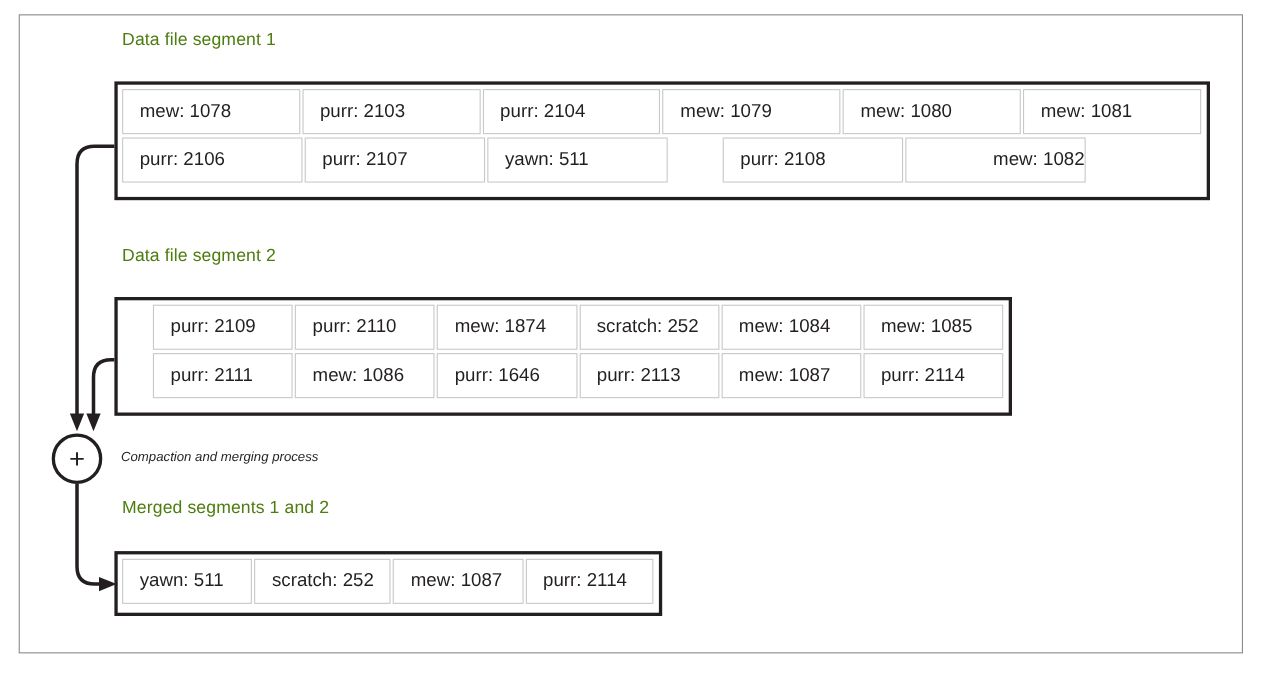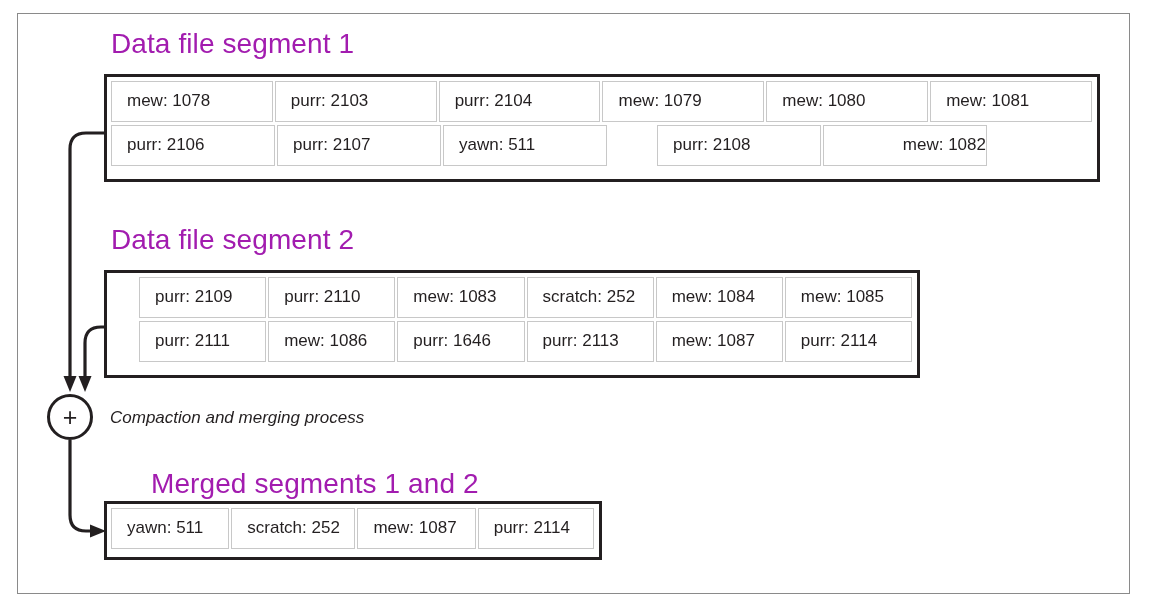--- a/index.html
+++ b/index.html
@@ -25,23 +25,23 @@
     top: 13px;
     width: 1113px;
     height: 581px;
     border: 1.5px solid #8a8a8a;
     box-sizing: border-box;
     background: transparent;
   }
   
   .section-heading {
     position: absolute;
-    font-size: 28px;
+    font-size: 16px;
     font-weight: 400;
-    color: #a21caf;
+    color: #4d7c0f;
     letter-spacing: 0.1px;
     white-space: nowrap;
   }
   
   .segment-box {
     position: absolute;
     box-sizing: border-box;
     border: 3px solid #231f20;
     background: #ffffff;
     padding: 4px;
@@ -81,21 +81,21 @@
     background: #ffffff;
     display: flex;
     align-items: center;
     justify-content: center;
     font-size: 25px;
     line-height: 1;
     color: #231f20;
   }
   .merge-caption {
     position: absolute;
-    font-size: 17px;
+    font-size: 12px;
     font-style: italic;
     color: #231f20;
     white-space: nowrap;
   }
   svg.connectors {
     position: absolute;
     left: 0;
     top: 0;
     width: 1150px;
     height: 614px;
@@ -130,42 +130,42 @@
       <div class="cell" style="width:164px;text-align:right;">mew: 1082</div>
     </div>
   </div>
 
   <div class="section-heading" style="left:111px; top:224px;">Data file segment 2</div>
 
   <div class="segment-box" style="left:104px; top:270px; width:816px; height:108px;padding-left:32px;">
     <div class="segment-row">
       <div class="cell" style="width:164px;">purr: 2109</div>
       <div class="cell" style="width:164px;">purr: 2110</div>
-      <div class="cell" style="width:164px;">mew: 1083</div>
+      <div class="cell" style="width:164px;">mew: 1874</div>
       <div class="cell" style="width:164px;">scratch: 252</div>
       <div class="cell" style="width:164px;">mew: 1084</div>
       <div class="cell" style="width:164px;">mew: 1085</div>
     </div>
     <div class="segment-row">
       <div class="cell" style="width:164px;">purr: 2111</div>
       <div class="cell" style="width:164px;">mew: 1086</div>
       <div class="cell" style="width:164px;">purr: 1646</div>
       <div class="cell" style="width:164px;">purr: 2113</div>
       <div class="cell" style="width:164px;">mew: 1087</div>
       <div class="cell" style="width:164px;">purr: 2114</div>
     </div>
   </div>
 
   <div class="merge-node" style="left:47px; top:394px;">
     <span>+</span>
   </div>
 
   <div class="merge-caption" style="left:110px; top:408px;">Compaction and merging process</div>
 
-  <div class="section-heading" style="left:111px; top:468px;margin-left:40px;">Merged segments 1 and 2</div>
+  <div class="section-heading" style="left:111px; top:453px;">Merged segments 1 and 2</div>
 
   <div class="segment-box" style="left:104px; top:501px; width:498px; height:59px;">
     <div class="segment-row">
       <div class="cell" style="width:120px;">yawn: 511</div>
       <div class="cell" style="width:126px;">scratch: 252</div>
       <div class="cell" style="width:120px;">mew: 1087</div>
       <div class="cell" style="width:118px;">purr: 2114</div>
     </div>
   </div>
 

